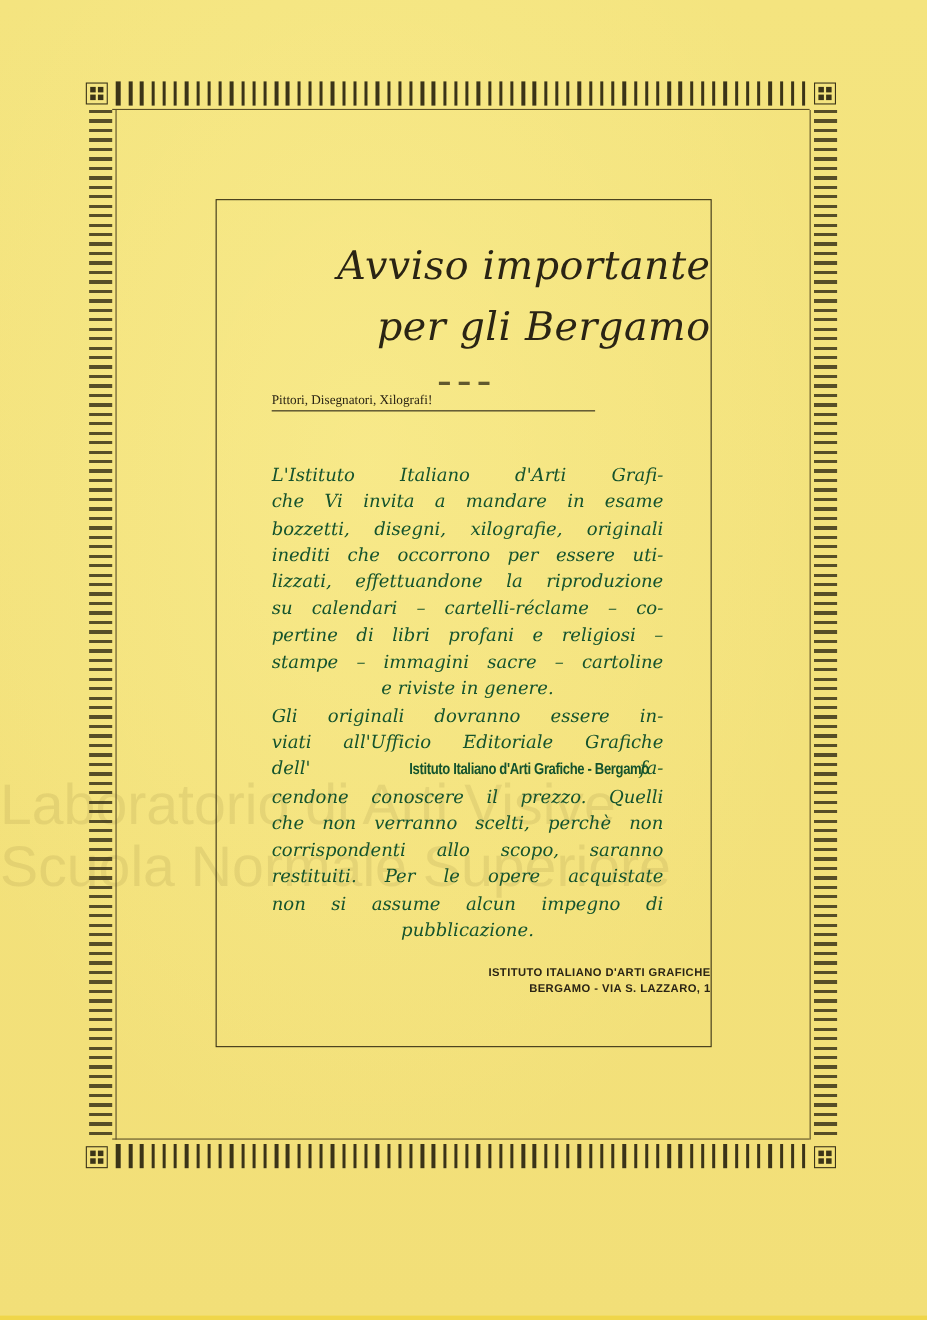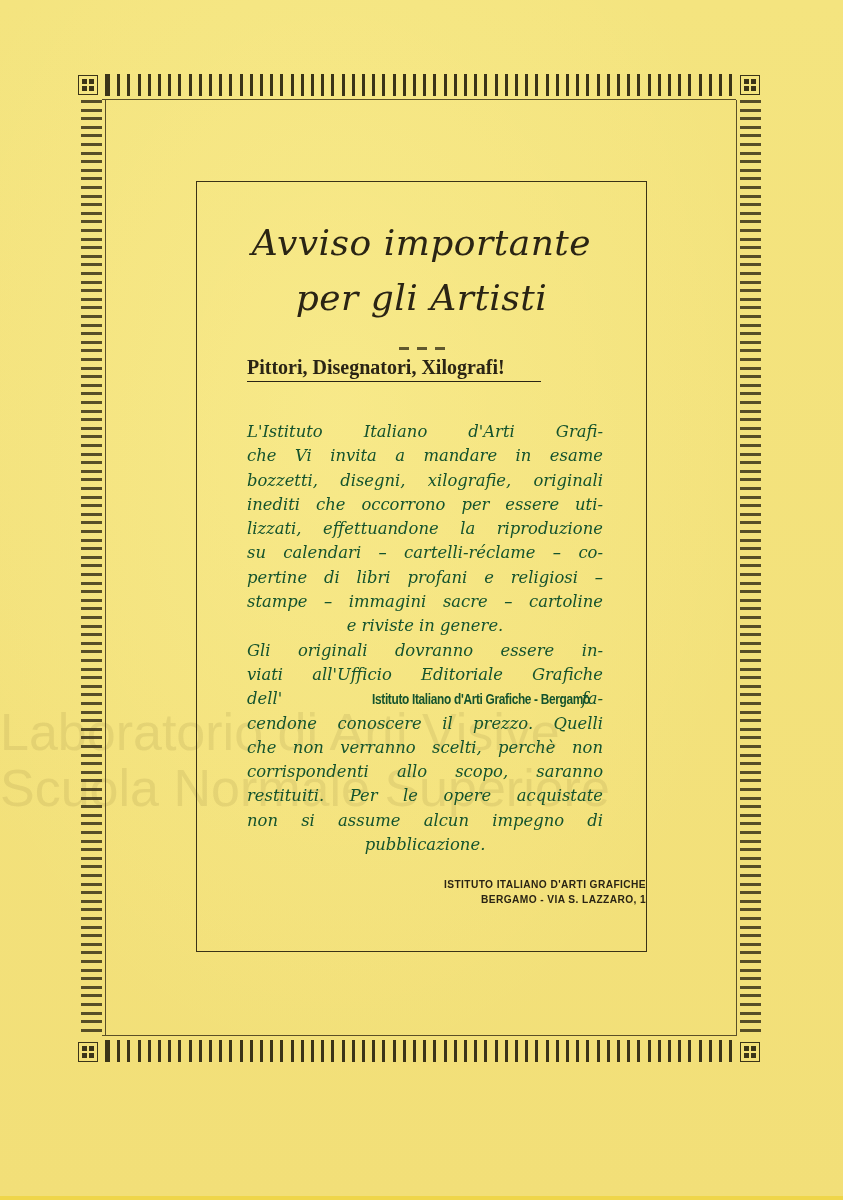--- a/index.html
+++ b/index.html
@@ -56,31 +56,31 @@
   }
   .watermark.l1 { top:702px; }
   .watermark.l2 { top:758px; }
 
   
   .notice {
     position:absolute; left:196px; top:181px; width:451px; height:771px;
     border:1.5px solid #3a3216; box-sizing:border-box;
   }
   .title {
-    position:absolute; left:0; right:0; text-align:center;
+    position:absolute; left:0; right:0; text-align:right;
     font-family:"DejaVu Serif", serif; font-style:italic; font-size:36px; color:#2a2414;
     letter-spacing:0.5px;
   }
   .title.t1 { top:40px; }
   .title.t2 { top:95px; }
   .dashes { position:absolute; top:153px; left:0; right:0; text-align:center; }
   .dashes span { display:inline-block; width:10px; height:3px; background:#3b3418; margin:0 4px; opacity:0.8; }
   .subtitle {
     position:absolute; top:174px; left:50px; width:294px;
-    font-family:"Liberation Serif", serif; font-weight:bold; font-size:20px; color:#2a2414;
+    font-family:"Liberation Serif", serif; font-weight:normal; font-size:12px; color:#2a2414;
     border-bottom:1.5px solid #2a2414; padding-bottom:2px; white-space:nowrap;
   }
   .body {
     position:absolute; top:238px; left:50px; width:356px;
     font-family:"DejaVu Serif", serif; font-style:italic; font-size:16.4px; line-height:24.3px;
     color:#14532d;
   }
   .line { display:block; white-space:nowrap; text-align:justify; text-align-last:justify; }
   .line.center { text-align:center; text-align-last:center;font-style:italic; }
   .inst {
@@ -130,21 +130,21 @@
   </div>
 <div class="corner br">
     <span></span>
     <span></span>
     <span></span>
     <span></span>
   </div>
 
 <div class="notice">
   <div class="title t1">Avviso importante</div>
-  <div class="title t2">per gli Artisti</div>
+  <div class="title t2">per gli Bergamo</div>
   <div class="dashes"><span></span><span></span><span></span></div>
   <div class="subtitle">Pittori, Disegnatori, Xilografi!</div>
 
   <div class="body">
     <span class="line">L'Istituto Italiano d'Arti Grafi-</span>
     <span class="line">che Vi invita a mandare in esame</span>
     <span class="line">bozzetti, disegni, xilografie, originali</span>
     <span class="line">inediti che occorrono per essere uti-</span>
     <span class="line">lizzati, effettuandone la riproduzione</span>
     <span class="line">su calendari – cartelli-réclame – co-</span>

